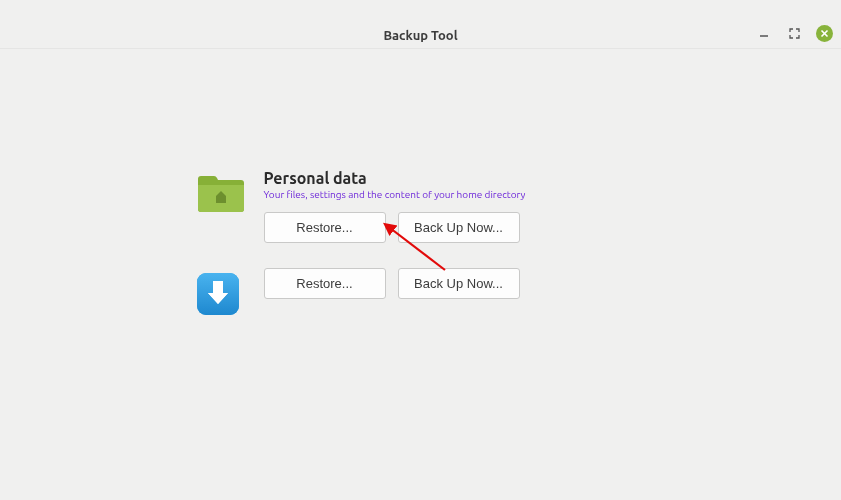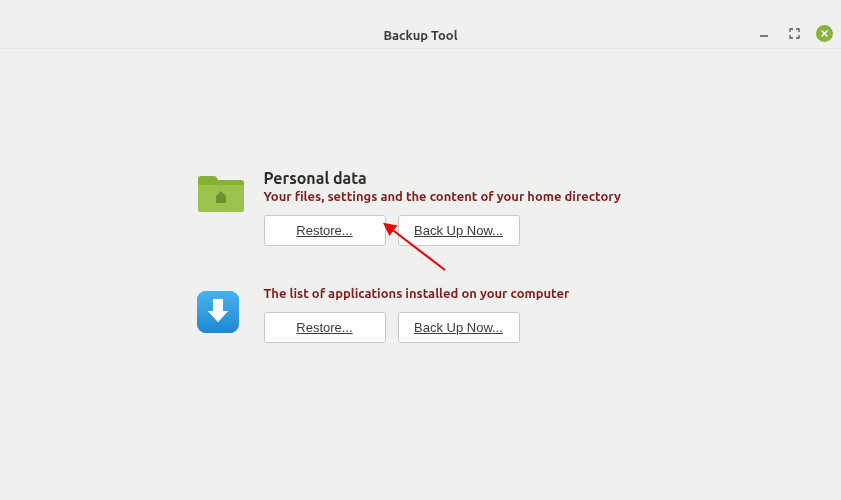--- a/index.html
+++ b/index.html
@@ -50,21 +50,21 @@
       background: #88b33b;
       color: #fff;
       font-size: 11px;
       line-height: 1;
     }
     .content {
       padding-top: 120px;
       display: flex;
       flex-direction: column;
       align-items: center;
-      gap: 40px;
+      gap: 25px;
     }
     .section {
       display: flex;
       align-items: flex-start;
       gap: 18px;
       width: 450px;
     }
     .icon-box {
       width: 50px;
       height: 42px;
@@ -72,40 +72,38 @@
       margin-top: 4px;
     }
     .section-body { flex: 1; }
     .section-title {
       font-size: 16px;
       font-weight: 700;
       color: #2b2b2b;
       margin-bottom: 2px;
     }
     .section-desc {
-      font-size: 13px;
-      color: #7f1d1d;
+      font-size: 10px;
+      color: #6d28d9;
       margin-bottom: 12px;
-      font-weight: bold;
     }
     .button-row {
       display: flex;
       gap: 12px;
     }
     .btn {
       font-size: 13px;
       color: #3c3c3c;
       background: #fdfdfd;
       border: 1px solid #c9c9c8;
       border-radius: 3px;
       padding: 7px 0;
       width: 122px;
       text-align: center;
       cursor: pointer;
-      text-decoration: underline;
     }
     .arrow {
       position: absolute;
       left: 380px;
       top: 218px;
       pointer-events: none;
     }
   </style>
 </head>
 <body>
@@ -161,21 +159,20 @@
           <linearGradient id="g1" x1="0" y1="0" x2="0" y2="1">
             <stop offset="0" stop-color="#49b3ef"></stop>
             <stop offset="1" stop-color="#1e88cf"></stop>
           </linearGradient>
         </defs>
         <path d="M22 9 L22 28 M22 32 L12 21 L17 21 L17 9 L27 9 L27 21 L32 21 Z" fill="#ffffff"></path>
         <path d="M17 9 L27 9 L27 21 L32 21 L22 32 L12 21 L17 21 Z" fill="#ffffff"></path>
       </svg>
     </div>
     <div class="section-body">
-      <div class="section-desc">The list of applications installed on your computer</div>
       <div class="button-row">
         <button class="btn">Restore...</button>
         <button class="btn">Back Up Now...</button>
       </div>
     </div>
   </div>
 
 </div>
 
 <svg class="arrow" width="80" height="60">

